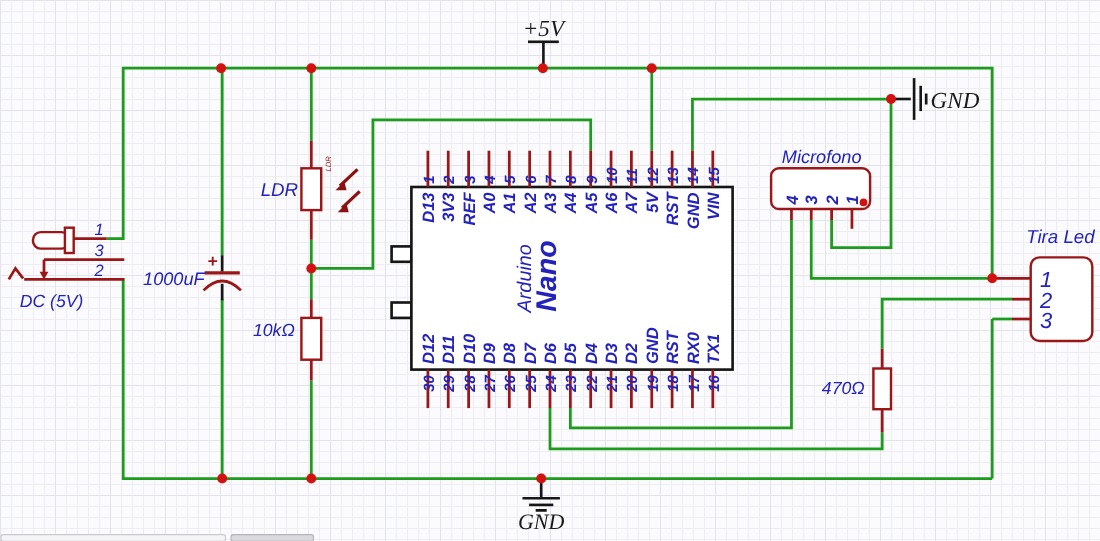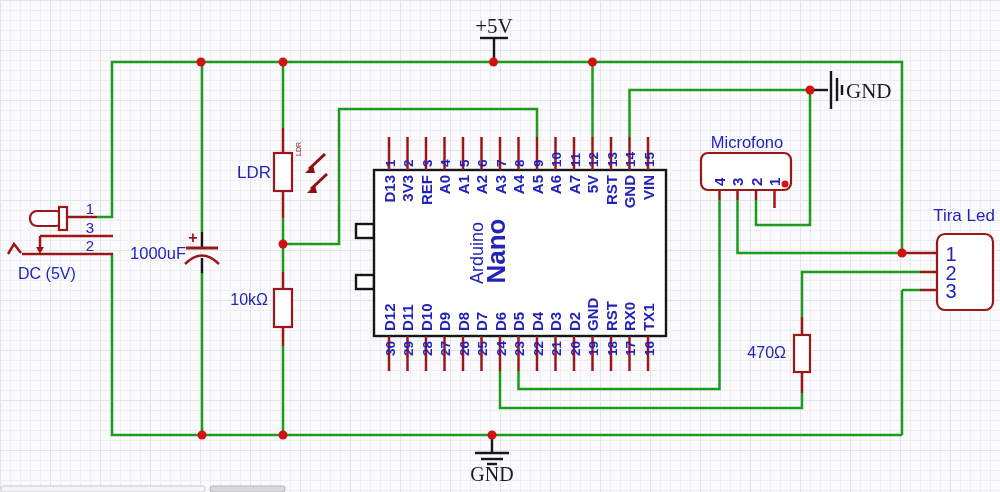--- a/index.html
+++ b/index.html
@@ -6,20 +6,21 @@
   #canvas{
     position:relative;width:1000px;height:492px;overflow:hidden;
     background-color:#fbfbfd;
     background-image:
       linear-gradient(to right, #e3e3ec 1px, transparent 1px),
       linear-gradient(to bottom, #e3e3ec 1px, transparent 1px),
       linear-gradient(to right, #ededf3 1px, transparent 1px),
       linear-gradient(to bottom, #ededf3 1px, transparent 1px);
     background-size:50px 50px,50px 50px,10px 10px,10px 10px;
     font-family:"Liberation Sans", sans-serif;
+    font-style:italic;
   }
   svg{position:absolute;left:0;top:0;}
   .wire{stroke:#1d9b1d;stroke-width:2.5;fill:none;}
   .pin{stroke:#9b1717;stroke-width:2.5;fill:none;}
   .comp{stroke:#9b1717;stroke-width:2.2;fill:#ffffff;}
   .blk{stroke:#161616;stroke-width:2.4;fill:none;}
   .blkbox{stroke:#161616;stroke-width:2.4;fill:#ffffff;}
   .junc{fill:#d31111;stroke:none;}
   .tblue{fill:#2323bb;font-family:"Liberation Sans",sans-serif;}
   .tserif{fill:#1a1a1a;font-family:"Liberation Serif",serif;}

